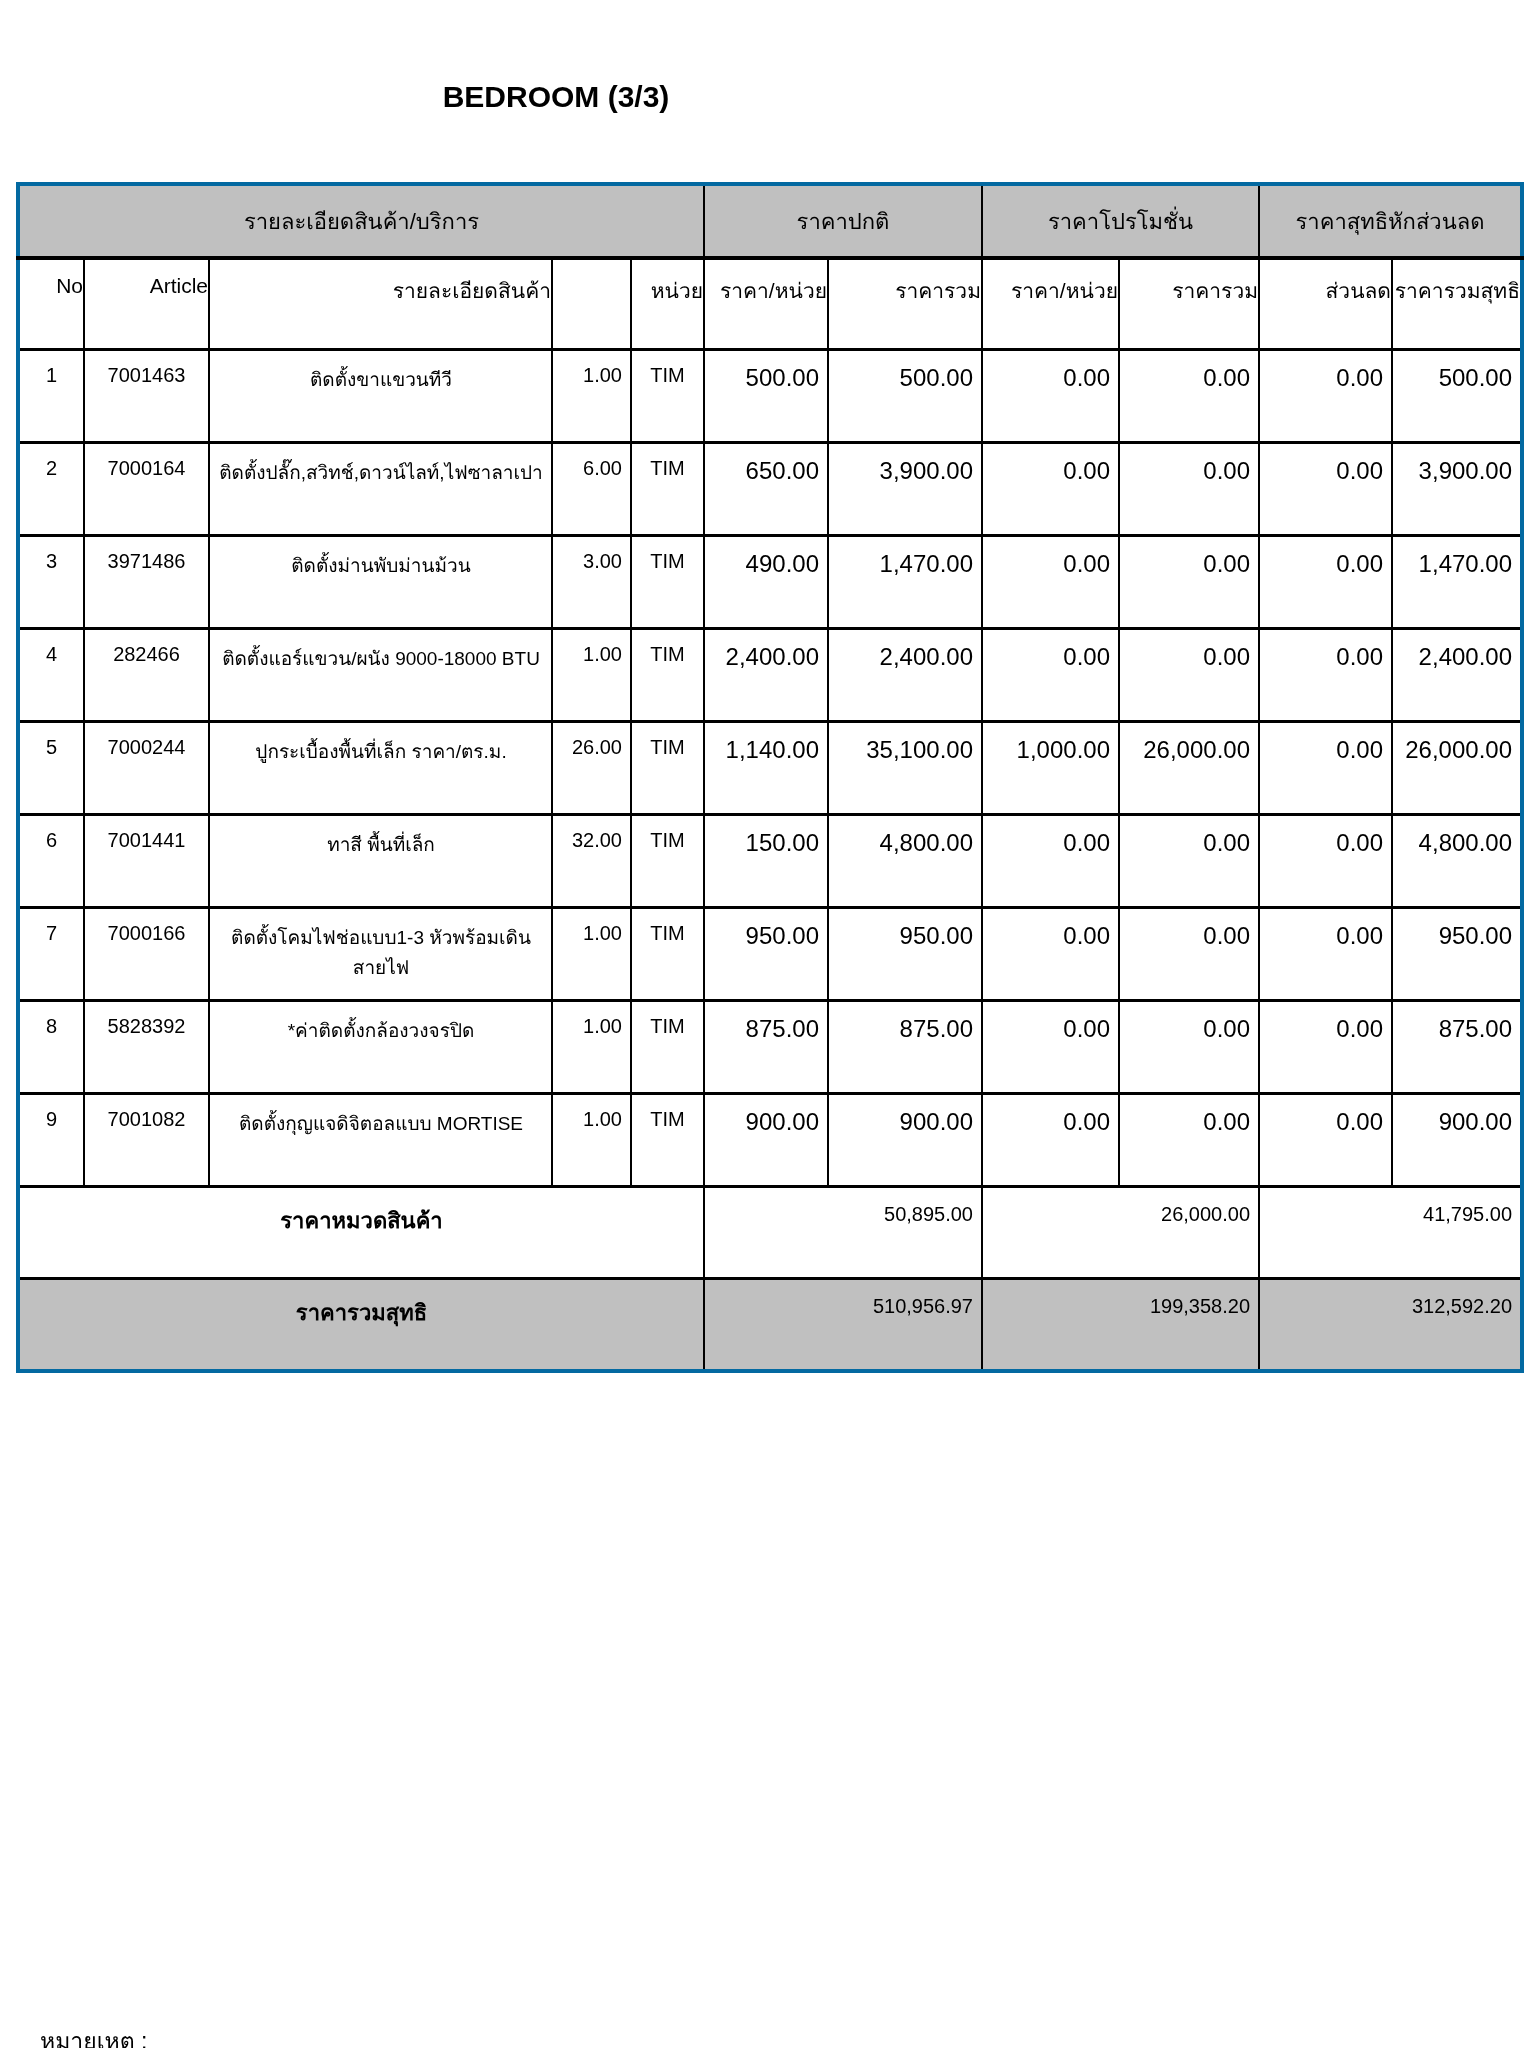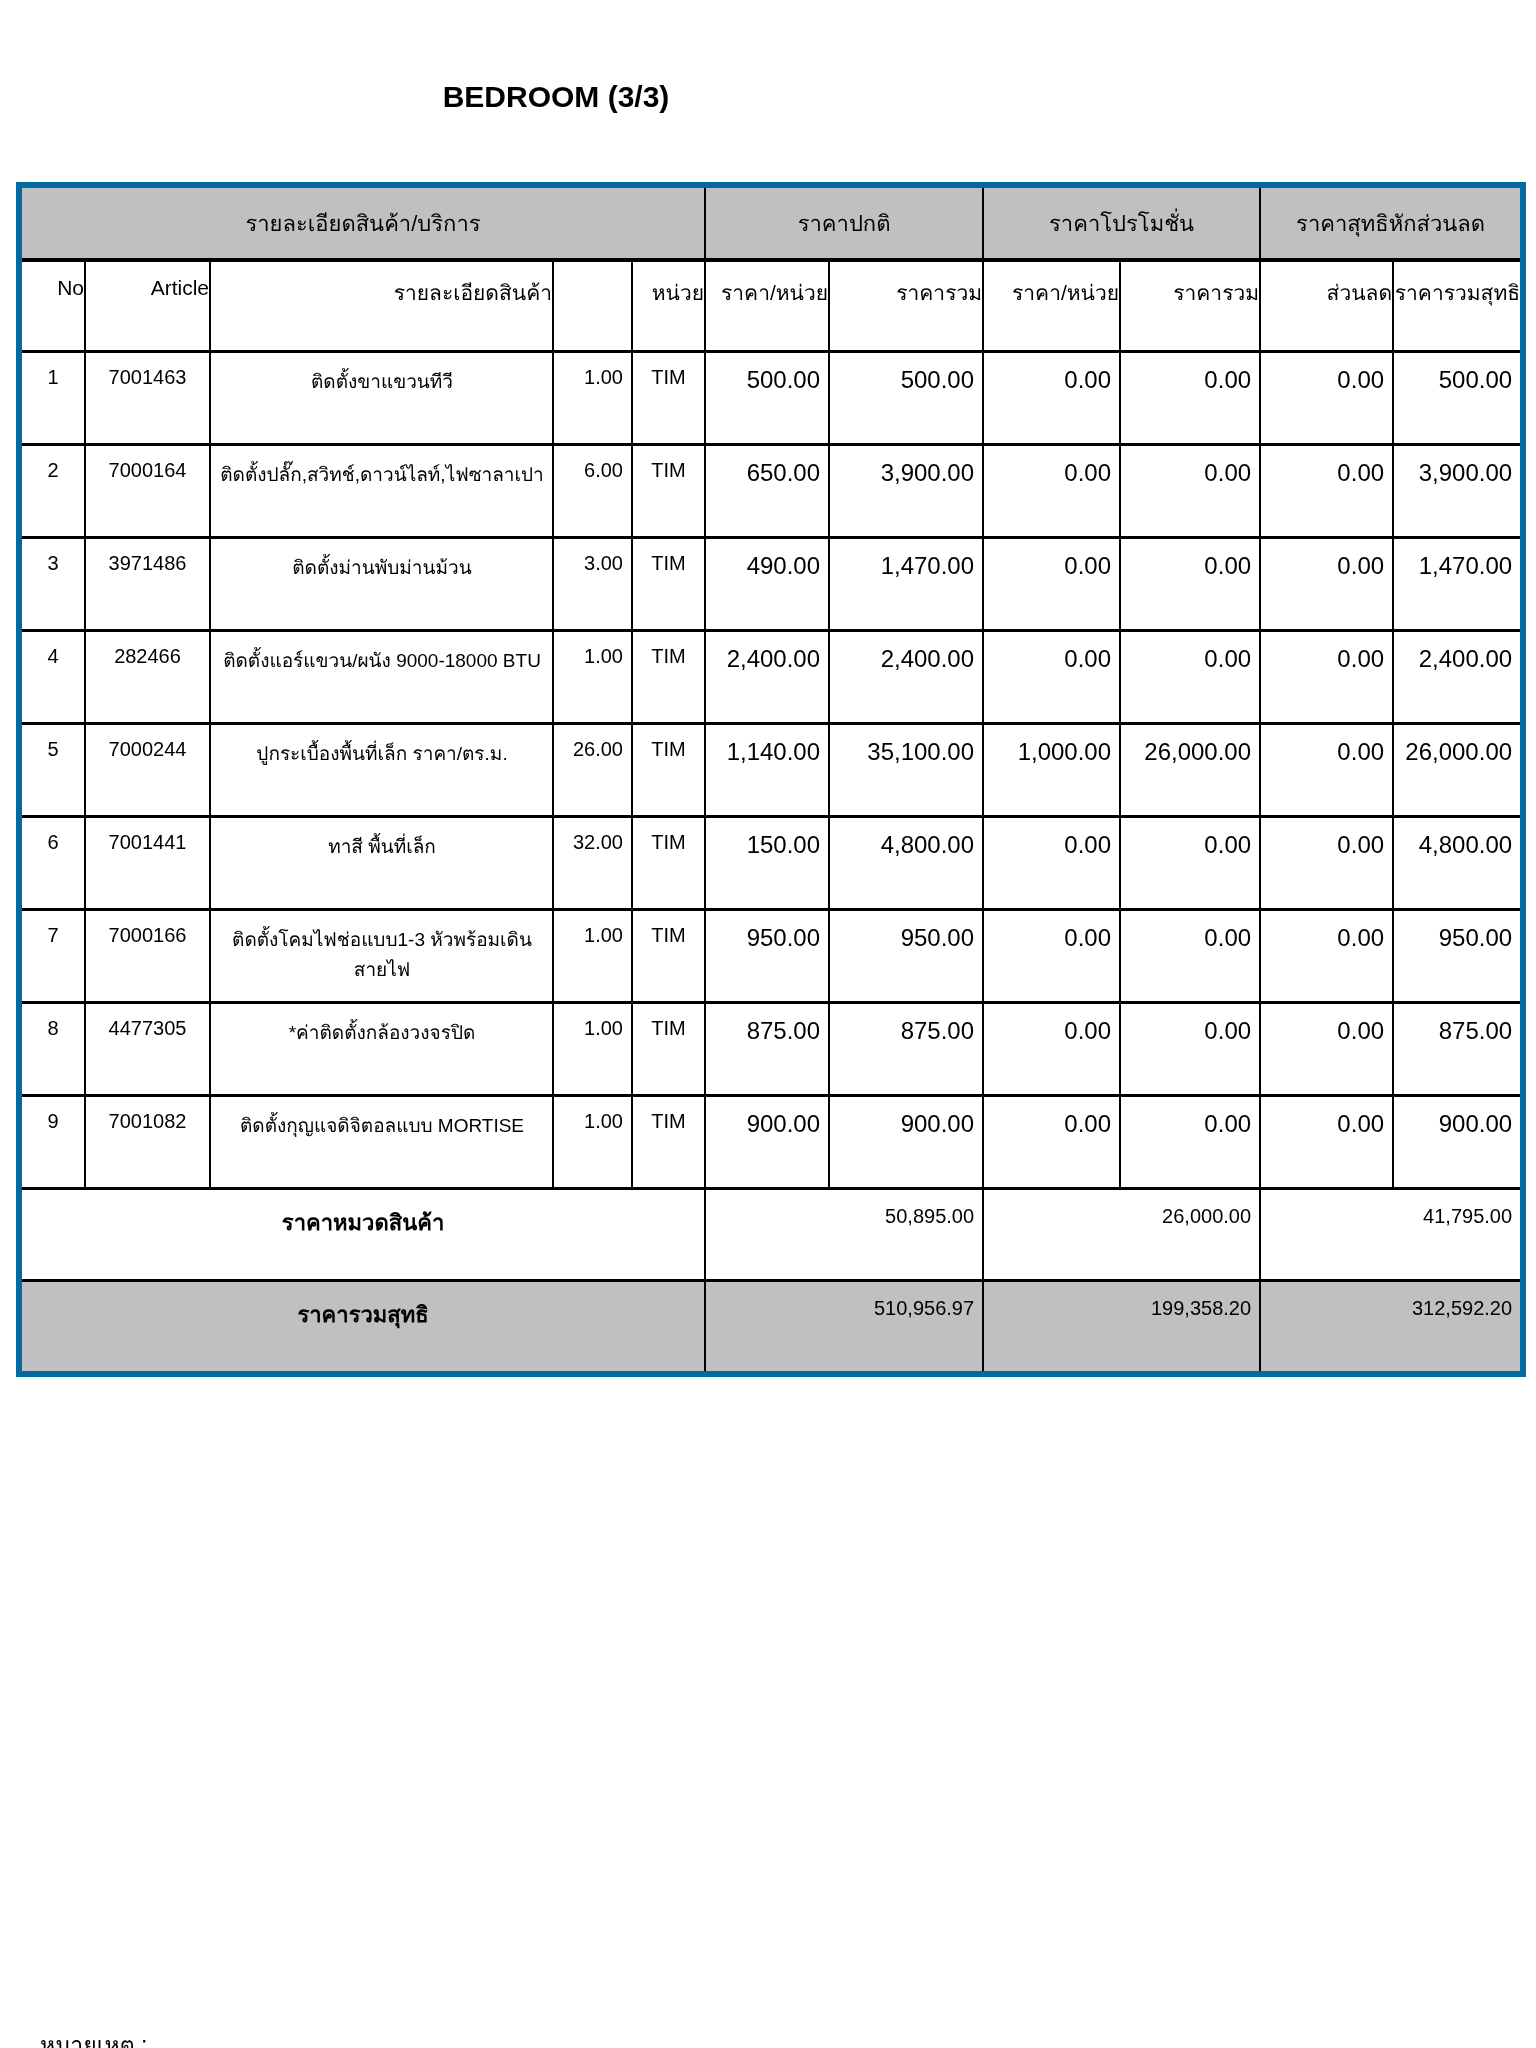--- a/index.html
+++ b/index.html
@@ -6,21 +6,21 @@
   body {
     width:1536px; height:2048px; background:#ffffff; color:#000000;
     font-family:"Liberation Sans", sans-serif; overflow:hidden;
   }
   .title {
     margin-top:80px; text-align:center; padding-right:424px;
     font-size:30px; font-weight:bold;
   }
   table.quote {
     border-collapse:collapse; table-layout:fixed;
-    margin:68px 0 0 16px; width:1504px; border:6px solid #0369a1;
+    margin:68px 0 0 16px; width:1504px; border:4px solid #0369a1;
   }
   th, td {
     border:2px solid #000; border-top-width:3px; border-bottom-width:3px;
     padding:0; overflow:hidden; font-weight:normal;
   }
   tr.group-row th {
     background:#c0c0c0; height:70px; font-size:22px;
     vertical-align:middle; text-align:center; border-bottom-width:4px;
   }
   tr.col-row th {
@@ -168,21 +168,21 @@
     <td class="c-unit">TIM</td>
     <td class="c-num">950.00</td>
     <td class="c-num">950.00</td>
     <td class="c-num">0.00</td>
     <td class="c-num">0.00</td>
     <td class="c-num">0.00</td>
     <td class="c-num">950.00</td>
   </tr>
         <tr>
     <td class="c-no">8</td>
-    <td class="c-article">4477305</td>
+    <td class="c-article">5828392</td>
     <td class="c-desc">*ค่าติดตั้งกล้องวงจรปิด</td>
     <td class="c-qty">1.00</td>
     <td class="c-unit">TIM</td>
     <td class="c-num">875.00</td>
     <td class="c-num">875.00</td>
     <td class="c-num">0.00</td>
     <td class="c-num">0.00</td>
     <td class="c-num">0.00</td>
     <td class="c-num">875.00</td>
   </tr>

